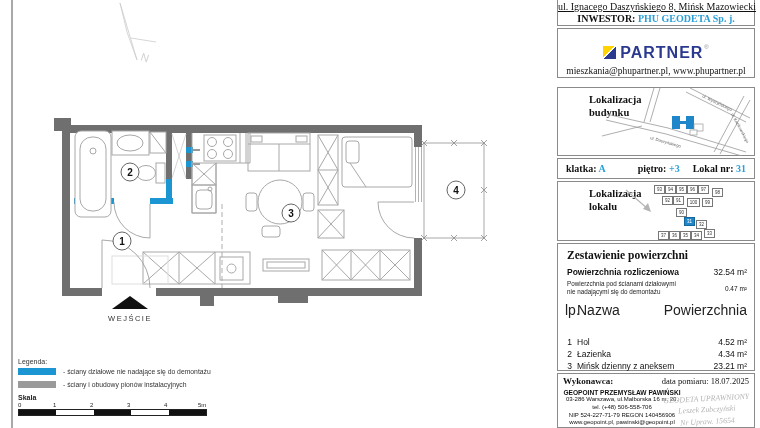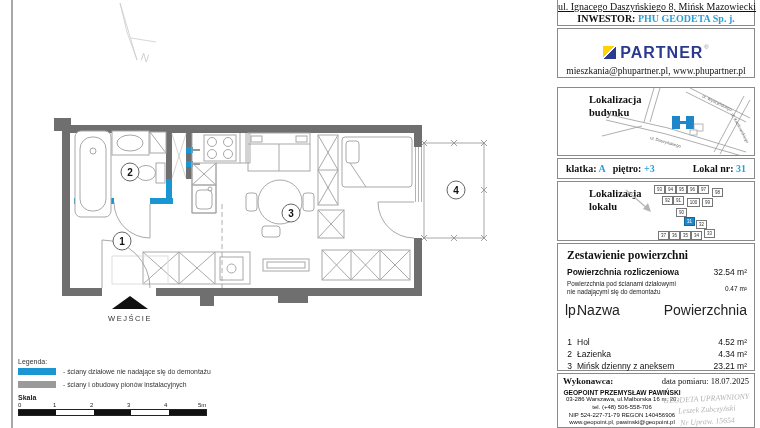--- a/index.html
+++ b/index.html
@@ -31,21 +31,21 @@
   .logo-word{color:#2b3a8f;font-weight:800;font-size:16px;letter-spacing:1px;}
   .logo-reg{color:#8a8a8a;font-size:6px;vertical-align:top;margin-left:1px;align-self:flex-start;}
   .co-addr{font-family:"Liberation Serif","DejaVu Serif",serif;font-size:9.5px;margin-top:4px;line-height:1.35;white-space:nowrap;}
 
   .loc-title{position:absolute;left:7px;top:5px;font-family:"Liberation Serif","DejaVu Serif",serif;
     font-weight:bold;font-size:10.5px;line-height:1.25;margin-left:24px;}
   .map-svg{position:absolute;right:2px;top:0;}
 
   .kv{font-family:"Liberation Serif","DejaVu Serif",serif;font-size:10px;font-weight:bold;white-space:nowrap;}
   .kv .blue{color:#2a9fd8;}
-  .kv2{margin-left:7px;}
+  .kv2{margin-left:32px;}
   .kv3{margin-left:auto;}
 
   .keyplan{position:absolute;right:4px;top:2px;width:112px;height:56px;}
   .kp-unit{position:absolute;border:0.5px solid #777;background:#fff;color:#333;
     font-size:4.5px;line-height:8px;text-align:center;box-sizing:border-box;}
   .kp-unit.hl{background:#1f86c9;border-color:#14679c;color:#fff;}
   .kp-arrow{position:absolute;left:66px;top:6px;}
 
   .area-title{font-family:"Liberation Serif","DejaVu Serif",serif;font-weight:bold;font-size:11.5px;margin:2px 0 6px 2px;}
   .arow{display:flex;justify-content:space-between;align-items:baseline;margin:0 0 3px 2px;}

